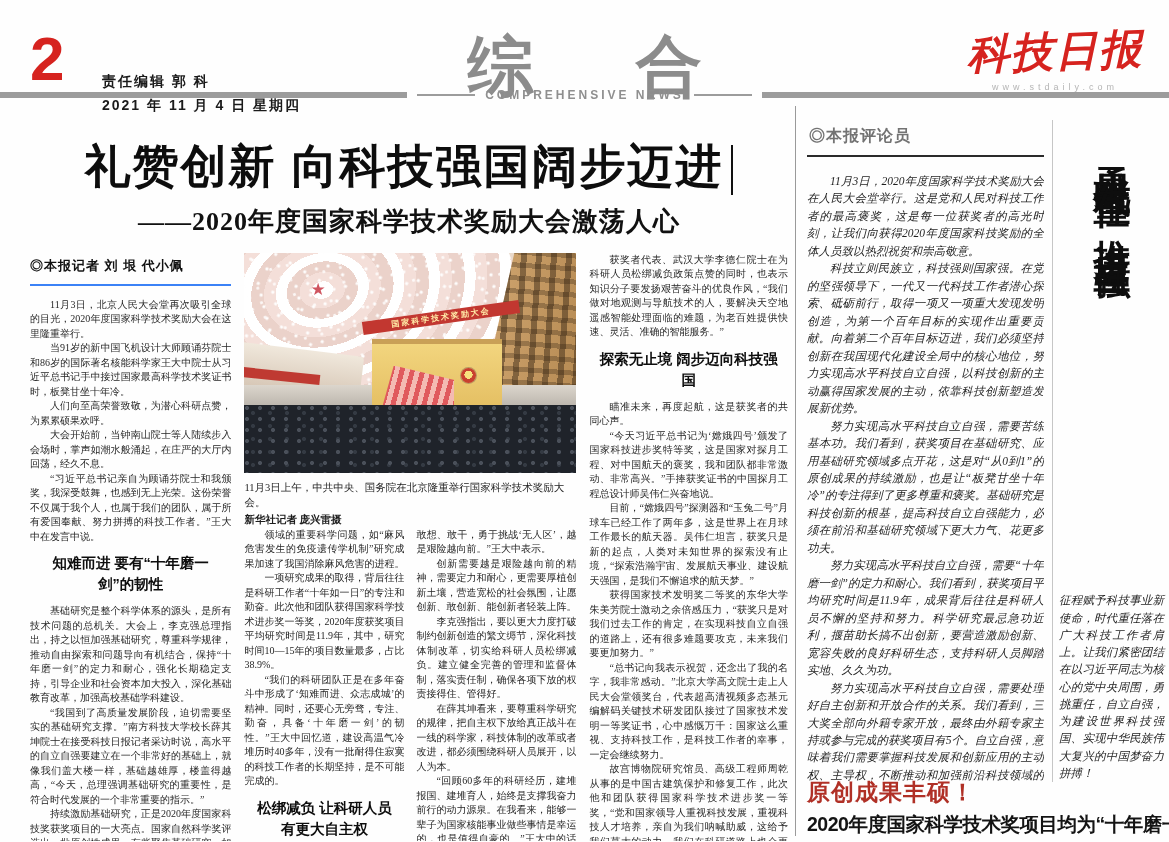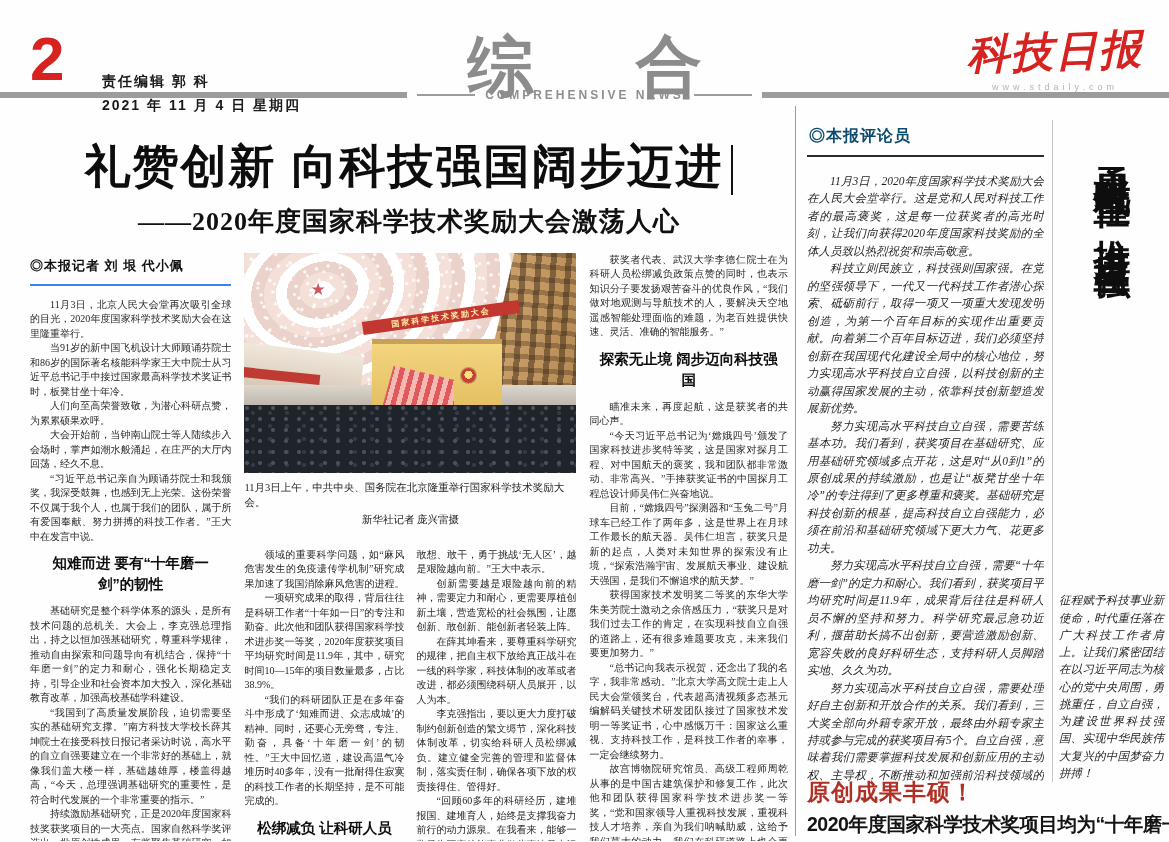--- a/index.html
+++ b/index.html
@@ -83,31 +83,31 @@
     text-align:center; line-height:13px; letter-spacing:2px; white-space:nowrap; overflow:hidden; }
   .ph-floor { position:absolute; left:0; bottom:62px; width:100%; height:26px; z-index:2;
     background:linear-gradient(#dcd6cd, #b4aea6); }
   .ph-audience { position:absolute; left:0; bottom:0; width:100%; height:68px; z-index:5;
     background:
       radial-gradient(circle at 3px 3px, #4a505a 1.6px, transparent 2.4px),
       radial-gradient(circle at 9px 8px, #343a43 1.6px, transparent 2.4px),
       #1f232a;
     background-size:13px 11px, 17px 13px; }
   .caption { font-size:10.5px; line-height:1.5; color:#1d1d1d; margin-top:7px; }
-  .credit { display:block; text-align:center; font-weight:normal; margin-top:1px; }
-  .two-col { display:flex; gap:12px; margin-top:20px; flex:1; overflow:hidden; }
+  .credit { display:block; text-align:left; font-weight:bold; margin-top:1px; }
+  .two-col { display:flex; gap:12px; margin-top:0; flex:1; overflow:hidden; }
   .two-col .tc { flex:1; overflow:hidden; }
   
   .divider-v { position:absolute; left:795px; top:106px; bottom:6px; width:1px; background:#9a9a9a; }
   
   .editorial { position:absolute; left:807px; top:120px; width:360px; height:718px; }
   .ed-flex { display:flex; gap:8px; height:662px; }
   .ed-left { width:237px; overflow:hidden; }
   .ed-title { font-family:"Liberation Sans",sans-serif; font-size:16px; font-weight:bold;
-    color:#0c4a6e; padding:6px 0 8px 2px; border-bottom:2px solid #2a2a2a; margin-bottom:16px;
+    color:#737373; padding:6px 0 8px 2px; border-bottom:2px solid #2a2a2a; margin-bottom:16px;
     letter-spacing:1px; }
   .ed-left p { font-size:11.5px; font-style:italic; line-height:1.52; text-indent:2em;
     text-align:justify; color:#1f1f1f; }
   .ed-right { width:112px; display:flex; flex-direction:column; align-items:center;
     border-left:1px solid #c6c6c6; padding-left:6px; }
   .vert-head { writing-mode:vertical-rl; font-family:"Liberation Sans",sans-serif;
     font-size:37px; font-weight:bold; color:#0e0e0e; letter-spacing:5px; height:492px;
     margin-top:18px; white-space:nowrap; }
   .ed-cont { font-size:11.5px; font-style:italic; line-height:1.5; text-align:justify;
     color:#1f1f1f; margin-top:10px; }
@@ -182,22 +182,22 @@
           <div class="tc">
             <p>领域的重要科学问题，如“麻风危害发生的免疫遗传学机制”研究成果加速了我国消除麻风危害的进程。</p>
             <p>一项研究成果的取得，背后往往是科研工作者“十年如一日”的专注和勤奋。此次他和团队获得国家科学技术进步奖一等奖，2020年度获奖项目平均研究时间是11.9年，其中，研究时间10—15年的项目数量最多，占比38.9%。</p>
             <p>“我们的科研团队正是在多年奋斗中形成了‘知难而进、众志成城’的精神。同时，还要心无旁骛，专注、勤奋，具备‘十年磨一剑’的韧性。”王大中回忆道，建设高温气冷堆历时40多年，没有一批耐得住寂寞的科技工作者的长期坚持，是不可能完成的。</p>
             <div class="subhead">松绑减负 让科研人员有更大自主权</div>
 
           </div>
           <div class="tc">
             <p style="text-indent:0">敢想、敢干，勇于挑战‘无人区’，越是艰险越向前。”王大中表示。</p>
             <p>创新需要越是艰险越向前的精神，需要定力和耐心，更需要厚植创新土壤，营造宽松的社会氛围，让愿创新、敢创新、能创新者轻装上阵。</p>
+            <p>李克强指出，要以更大力度打破制约创新创造的繁文缛节，深化科技体制改革，切实给科研人员松绑减负。建立健全完善的管理和监督体制，落实责任制，确保各项下放的权责接得住、管得好。</p>
             <p>在薛其坤看来，要尊重科学研究的规律，把自主权下放给真正战斗在一线的科学家，科技体制的改革或者改进，都必须围绕科研人员展开，以人为本。</p>
-            <p>李克强指出，要以更大力度打破制约创新创造的繁文缛节，深化科技体制改革，切实给科研人员松绑减负。建立健全完善的管理和监督体制，落实责任制，确保各项下放的权责接得住、管得好。</p>
             <p>“回顾60多年的科研经历，建堆报国、建堆育人，始终是支撑我奋力前行的动力源泉。在我看来，能够一辈子为国家核能事业做些事情是幸运的，也是值得自豪的。”王大中的话语回荡在人民大会堂。</p>
           </div>
         </div>
       </div>
 
       <div class="ncol col4">
         <p>获奖者代表、武汉大学李德仁院士在为科研人员松绑减负政策点赞的同时，也表示知识分子要发扬艰苦奋斗的优良作风，“我们做对地观测与导航技术的人，要解决天空地遥感智能处理面临的难题，为老百姓提供快速、灵活、准确的智能服务。”</p>
         <div class="subhead">探索无止境 阔步迈向科技强国</div>
         <p>瞄准未来，再度起航，这是获奖者的共同心声。</p>
         <p>“今天习近平总书记为‘嫦娥四号’颁发了国家科技进步奖特等奖，这是国家对探月工程、对中国航天的褒奖，我和团队都非常激动、非常高兴。”手捧获奖证书的中国探月工程总设计师吴伟仁兴奋地说。</p>

